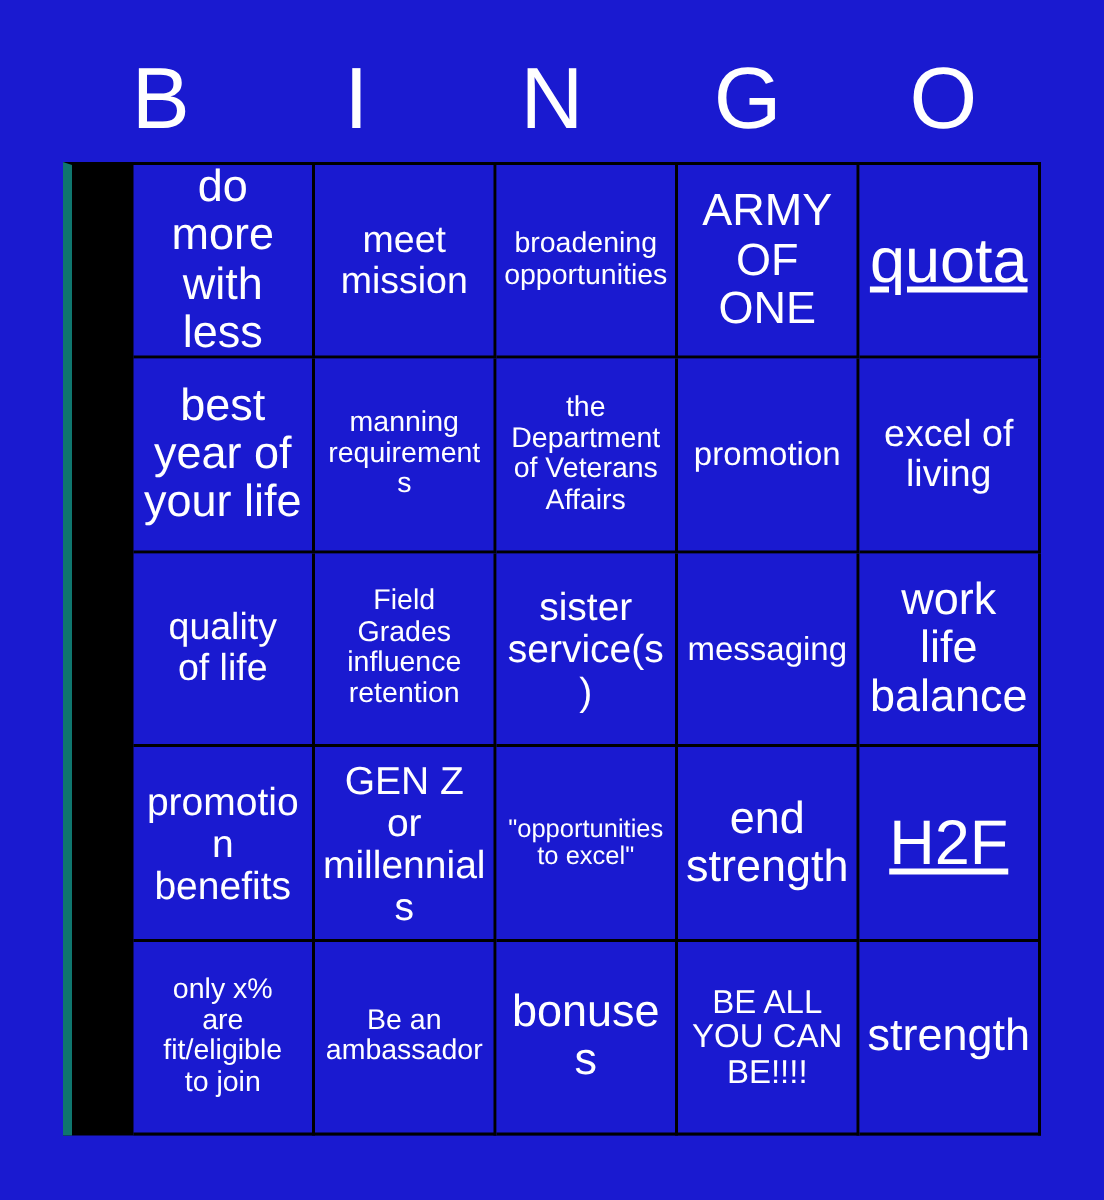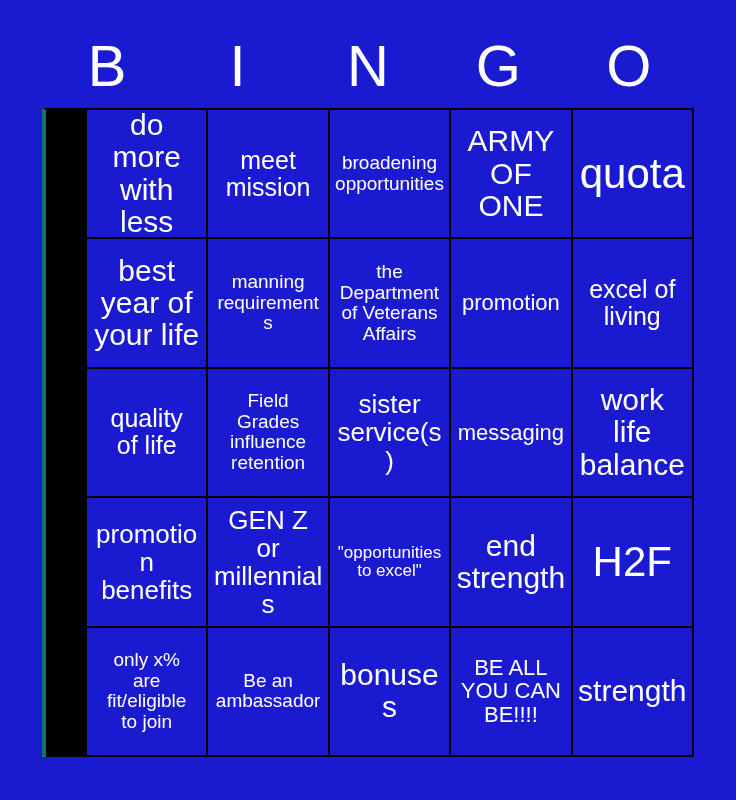--- a/index.html
+++ b/index.html
@@ -48,21 +48,21 @@
     position: absolute;
     left: 42px;
     top: 108px;
     width: 652px;
     height: 649px;
     display: grid;
     grid-template-columns: repeat(5, 1fr);
     grid-template-rows: repeat(5, 1fr);
     box-sizing: border-box;
     border-top: 2px solid #000000;
-    border-left: 4px solid #0f766e;
+    border-left: 6px solid #0f766e;
     background: #000000;
     gap: 0;
     padding-left: 41px;
   }
   .cell {
     background: #1a1ad0;
     box-sizing: border-box;
     border-right: 2px solid #000000;
     border-bottom: 2px solid #000000;
     display: flex;
@@ -75,21 +75,21 @@
   .cell-text {
     color: #ffffff;
     line-height: 1.08;
     font-weight: 400;
     display: block;
     width: 100%;
     white-space: pre-line;
     word-wrap: break-word;
   }
   
-  .fs-xxl .cell-text { font-size: 42px; }
+  .fs-xxl .cell-text { font-size: 42px; text-decoration: underline; }
   .fs-xl  .cell-text { font-size: 25px; }
   .fs-lg  .cell-text { font-size: 30px; }
   .fs-md  .cell-text { font-size: 26px; }
   .fs-sm  .cell-text { font-size: 22px; }
   .fs-xs  .cell-text { font-size: 19px; }
   .fs-xxs .cell-text { font-size: 17px; }
 </style>
 </head>
 <body>
 

